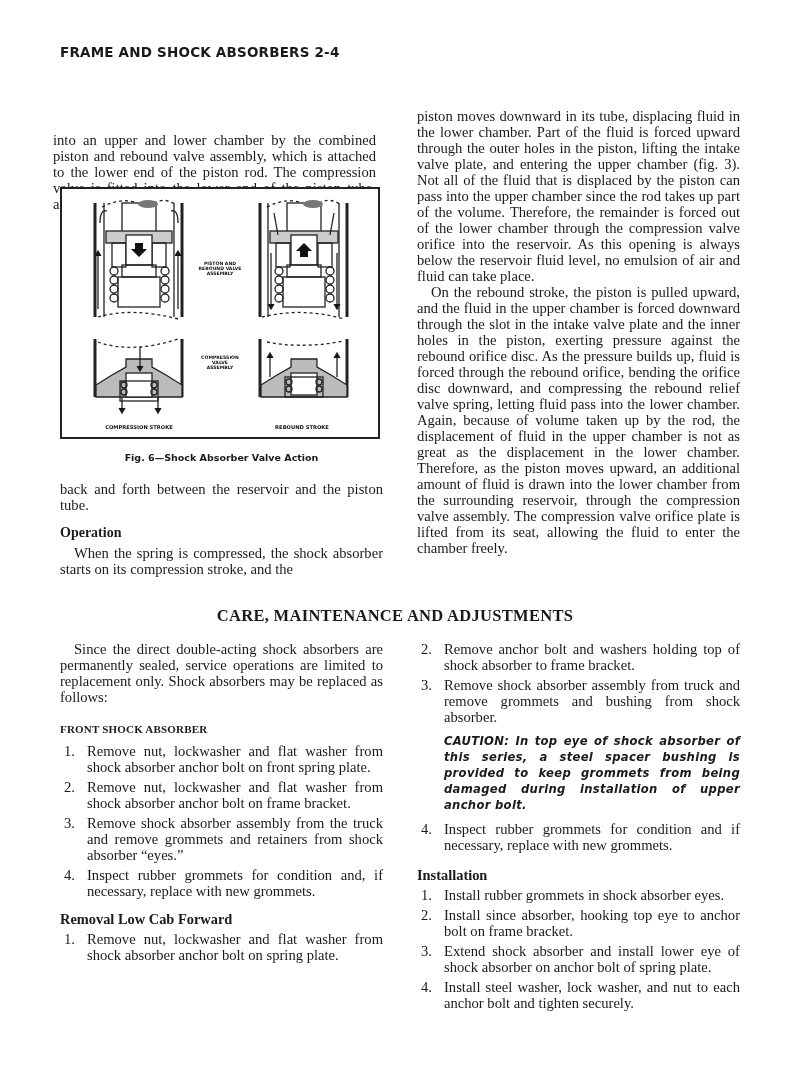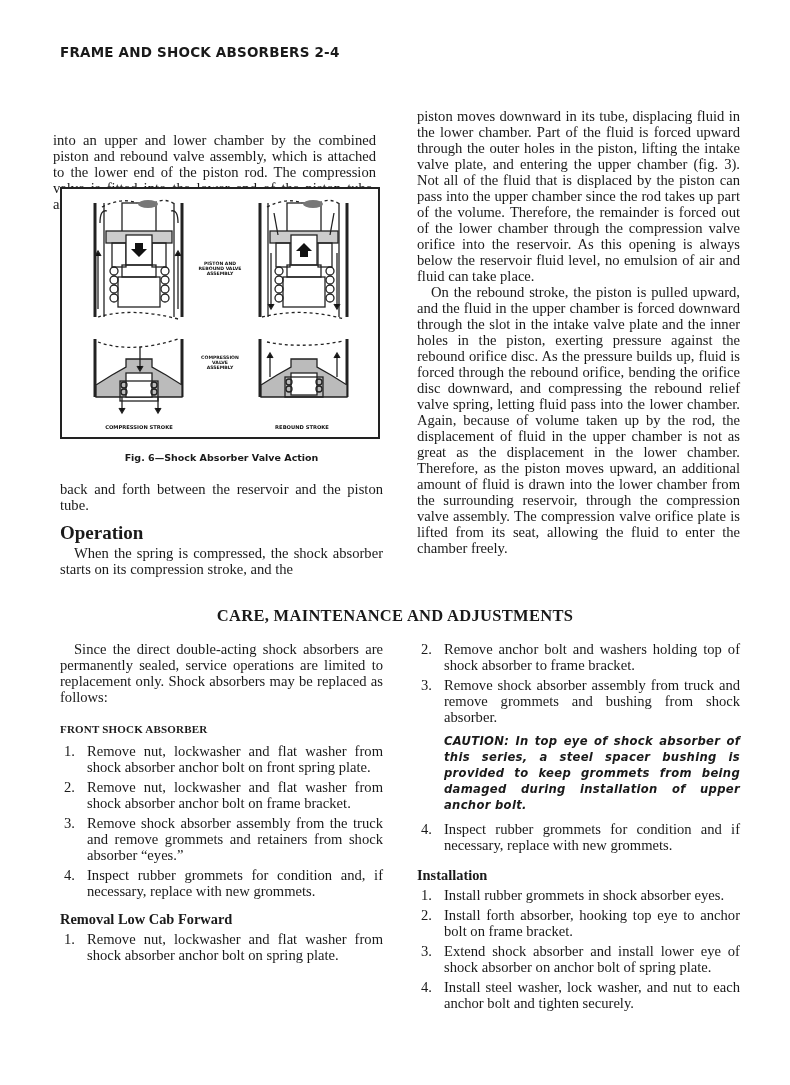--- a/index.html
+++ b/index.html
@@ -21,21 +21,21 @@
     position: absolute; left: 60px; top: 187px; width: 320px; height: 252px;
     border: 2px solid #222; box-sizing: border-box; background: #fff;
   }
   .figure-box svg { position: absolute; left: 0; top: 0; }
   .fig-caption {
     position: absolute; left: 60px; top: 452px; width: 323px; text-align: center;
     font-family: "DejaVu Sans", sans-serif; font-weight: bold; font-size: 9.5px;
   }
 
   .col-left-mid { left: 60px; top: 481px; }
-  .subhead { font-weight: bold; font-size: 19px; margin: 12px 0 4px 0 !important; }
+  .subhead { font-weight: bold; font-size: 14px; margin: 12px 0 4px 0 !important; }
 
   .section-title {
     position: absolute; left: 0; width: 790px; top: 606px; text-align: center;
     font-family: "Liberation Serif", serif; font-weight: bold; font-size: 16.5px; letter-spacing: 0.3px;
   }
 
   .col-left-bottom { left: 60px; top: 641px; }
   .col-right-bottom { left: 417px; top: 641px; }
 
   .h2 { font-weight: bold; font-size: 11px; margin: 16px 0 6px 0 !important; letter-spacing: 0.2px; }
@@ -214,17 +214,17 @@
     <li><span class="num">2.</span><span>Remove anchor bolt and washers holding top of shock absorber to frame bracket.</span></li>
     <li><span class="num">3.</span><span>Remove shock absorber assembly from truck and remove grommets and bushing from shock absorber.</span></li>
   </ol>
   <p class="caution">CAUTION: In top eye of shock absorber of this series, a steel spacer bushing is provided to keep grommets from being damaged during installation of upper anchor bolt.</p>
   <ol class="steps">
     <li><span class="num">4.</span><span>Inspect rubber grommets for condition and if necessary, replace with new grommets.</span></li>
   </ol>
   <p class="h3" style="margin-top:14px !important;">Installation</p>
   <ol class="steps">
     <li><span class="num">1.</span><span>Install rubber grommets in shock absorber eyes.</span></li>
-    <li><span class="num">2.</span><span>Install forth absorber, hooking top eye to anchor bolt on frame bracket.</span></li>
+    <li><span class="num">2.</span><span>Install since absorber, hooking top eye to anchor bolt on frame bracket.</span></li>
     <li><span class="num">3.</span><span>Extend shock absorber and install lower eye of shock absorber on anchor bolt of spring plate.</span></li>
     <li><span class="num">4.</span><span>Install steel washer, lock washer, and nut to each anchor bolt and tighten securely.</span></li>
   </ol>
 </div>
 
 </body></html>

